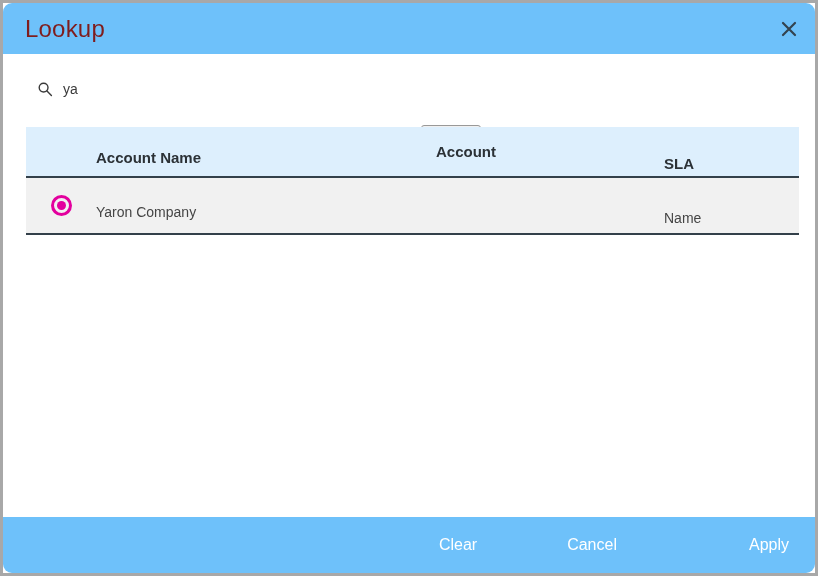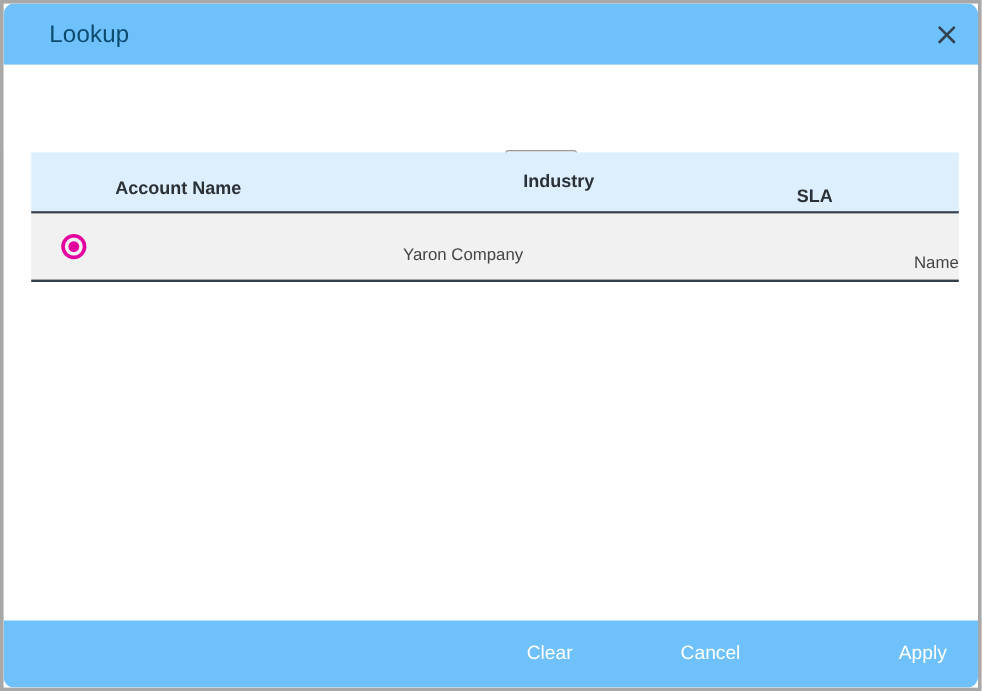--- a/index.html
+++ b/index.html
@@ -33,24 +33,24 @@
     left: 0;
     top: 0;
     width: 812px;
     height: 51px;
     background: #6ec1fa;
     border-top-left-radius: 9px;
     border-top-right-radius: 9px;
   }
   #dialog-title {
     position: absolute;
-    left: 38px;
+    left: 22px;
     top: 15px;
-    font-size: 20px;
-    color: #0c4a6e;
+    font-size: 24px;
+    color: #7f1d1d;
     letter-spacing: 0.2px;
     line-height: 22px;
     white-space: nowrap;
   }
   #close-button {
     position: absolute;
     right: 10px;
     top: 10px;
     width: 32px;
     height: 32px;
@@ -162,21 +162,20 @@
   .th {
     font-size: 15px;
     font-weight: bold;
     color: #2b3136;
     white-space: nowrap;
   }
   .td {
     font-size: 14px;
     color: #454545;
     white-space: nowrap;
-    text-align: right;
   }
   .radio-select {
     width: 21px;
     height: 21px;
     border-radius: 50%;
     border: 3px solid #e3009e;
     box-sizing: border-box;
     display: flex;
     align-items: center;
     justify-content: center;
@@ -229,29 +228,38 @@
     <div id="close-button">
       <span>
         <svg width="18" height="18" viewBox="0 0 18 18" aria-hidden="true">
           <path d="M3 3 L15 15 M15 3 L3 15" stroke="#33434f" stroke-width="2.2" stroke-linecap="round" fill="none"></path>
         </svg>
       </span>
     </div>
   </div>
 
   <div id="search-row">
+    <div id="search-field">
+      <span>
+        <svg id="search-icon" viewBox="0 0 16 16" aria-hidden="true">
+          <circle cx="6.6" cy="6.6" r="4.4" stroke="#3a3a3a" stroke-width="1.4" fill="none"></circle>
+          <path d="M10 10 L14.4 14.4" stroke="#3a3a3a" stroke-width="1.4" stroke-linecap="round"></path>
+        </svg>
+      </span>
+      <input id="search-input" type="text" value="ya" style="">
+    </div>
     <button id="search-button">Search</button>
   </div>
 
   <div id="results-table">
 
     <div class="table-header-row">
       <div class="col-select"></div>
       <div class="col-name th">Account Name</div>
-      <div class="col-industry th">Industry</div>
+      <div class="col-industry th">Account</div>
       <div class="col-sla th">SLA</div>
     </div>
 
     <div class="table-data-row">
       <div class="col-select">
         <div class="radio-select">
           <div class="dot"></div>
         </div>
       </div>
       <div class="col-name td">Yaron Company</div>

